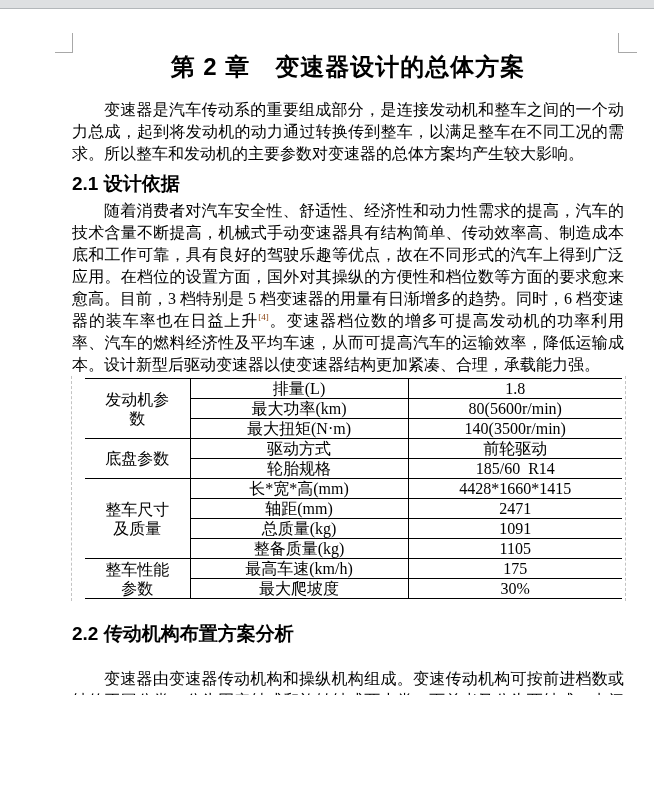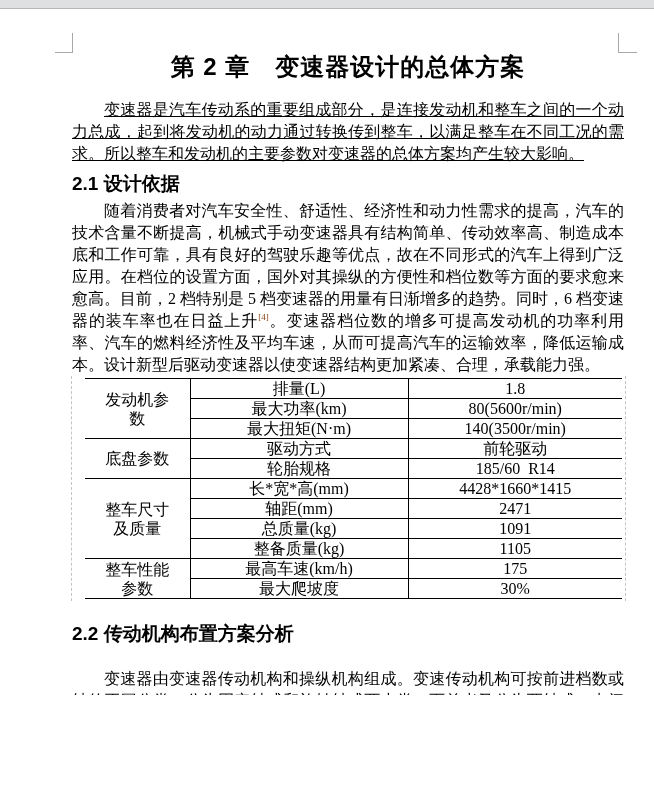--- a/index.html
+++ b/index.html
@@ -31,21 +31,21 @@
     font-weight:700;
     line-height:32px;
     letter-spacing:1px;
   }
   .body-para {
     font-size:16px;
     line-height:22px;
     text-align:justify;
     text-indent:2em;
   }
-  .p-intro { margin-top:16px;text-decoration:underline; }
+  .p-intro { margin-top:16px; }
   .section-heading {
     font-family:"Liberation Sans","DejaVu Sans",sans-serif;
     font-size:19px;
     font-weight:700;
     line-height:21px;
   }
   .h-21 { margin-top:8px; }
   .p-21a { margin-top:6px; }
   .p-21b { margin-top:0; }
   sup.ref {
@@ -103,21 +103,21 @@
   <div class="corner-mark corner-tr"></div>
 
   <div class="content">
 
     <div class="chapter-title">第 2 章　变速器设计的总体方案</div>
 
     <p class="body-para p-intro">变速器是汽车传动系的重要组成部分，是连接发动机和整车之间的一个动力总成，起到将发动机的动力通过转换传到整车，以满足整车在不同工况的需求。所以整车和发动机的主要参数对变速器的总体方案均产生较大影响。</p>
 
     <div class="section-heading h-21">2.1 设计依据</div>
 
-    <p class="body-para p-21a"><span>随着消费者对汽车安全性、舒适性、经济性和动力性需求的提高，汽车的技术含量不断提高，机械式手动变速器具有结构简单、传动效率高、制造成本底和工作可靠，具有良好的驾驶乐趣等优点，故在不同形式的汽车上得到广泛应用。在档位的设置方面，国外对其操纵的方便性和档位数等方面的要求愈来愈高。目前，2 档特别是 5 档变速器的用量有日渐增多的趋势。同时，6 档变速器的装车率也在日益上升</span><sup class="ref">[4]</sup><span>。变速器档位数的增多可提高发动机的功率利用率、汽车的燃料经济性及平均车速，从而可提高汽车的运输效率，降低运输成本。设计新型后驱动变速器以使变速器结构更加紧凑、合理，承载能力强。</span></p>
+    <p class="body-para p-21a"><span>随着消费者对汽车安全性、舒适性、经济性和动力性需求的提高，汽车的技术含量不断提高，机械式手动变速器具有结构简单、传动效率高、制造成本底和工作可靠，具有良好的驾驶乐趣等优点，故在不同形式的汽车上得到广泛应用。在档位的设置方面，国外对其操纵的方便性和档位数等方面的要求愈来愈高。目前，3 档特别是 5 档变速器的用量有日渐增多的趋势。同时，6 档变速器的装车率也在日益上升</span><sup class="ref">[4]</sup><span>。变速器档位数的增多可提高发动机的功率利用率、汽车的燃料经济性及平均车速，从而可提高汽车的运输效率，降低运输成本。设计新型后驱动变速器以使变速器结构更加紧凑、合理，承载能力强。</span></p>
 
 
 
     <div class="table-wrap">
       <div class="boundary boundary-left"></div>
       <div class="boundary boundary-right"></div>
 
       <table class="spec">
         <colgroup>
             <col class="c1">

